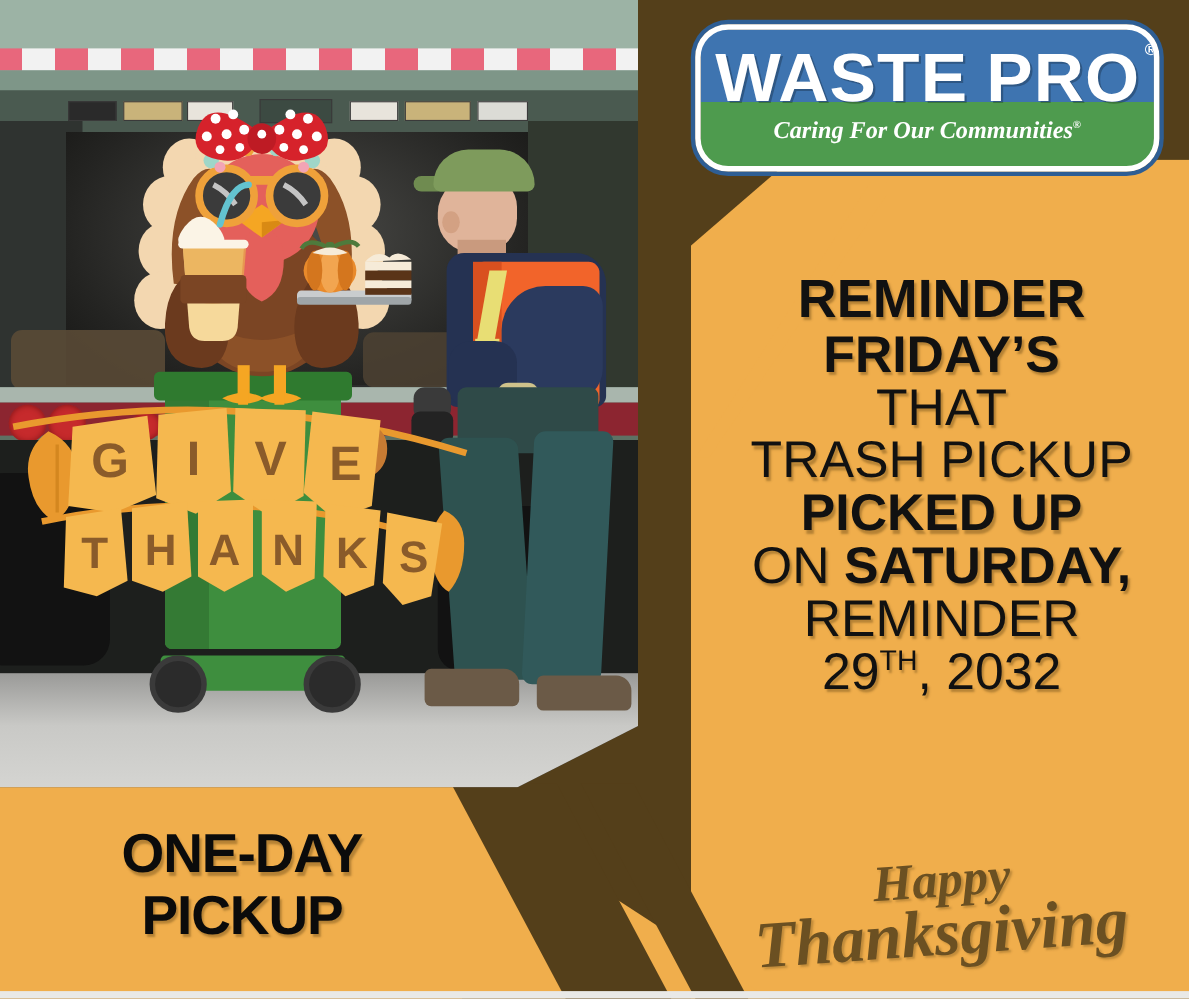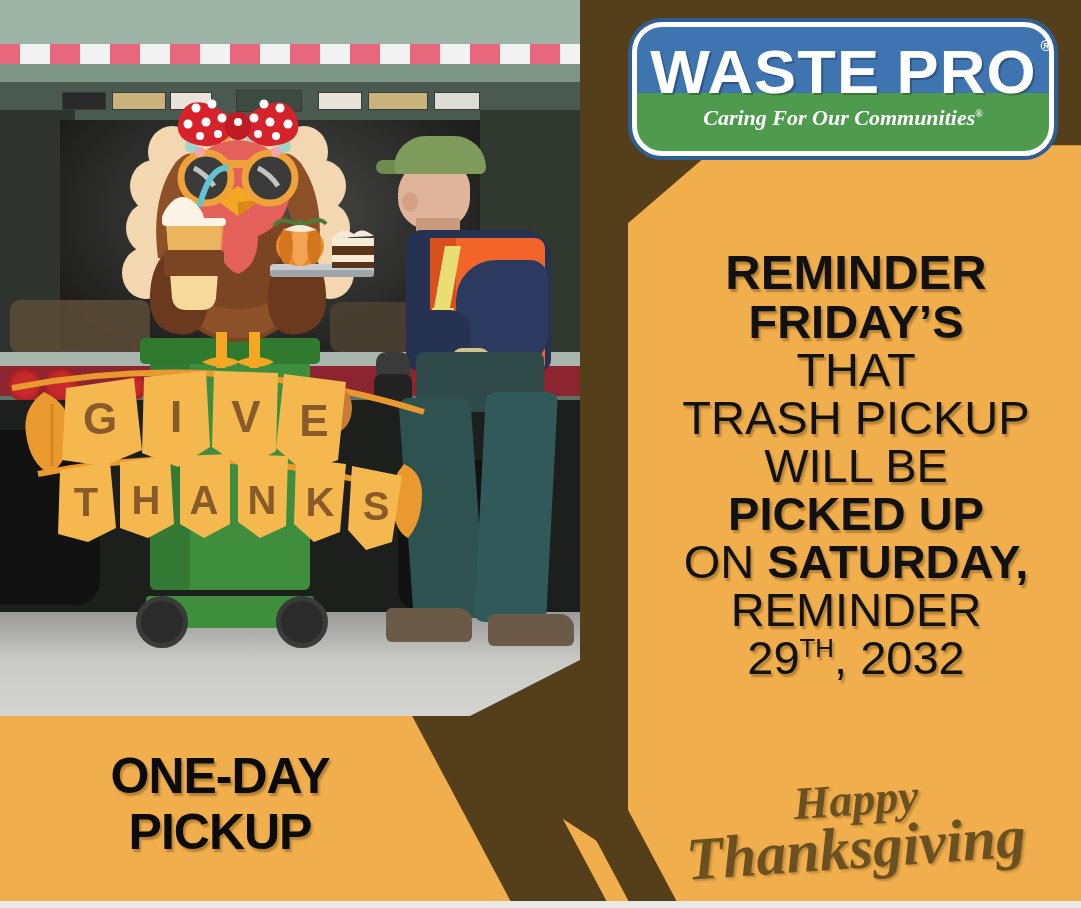--- a/index.html
+++ b/index.html
@@ -474,21 +474,20 @@
     <div class="logo-tag">
       <span>Caring For Our Communities</span><span class="reg2">®</span>
     </div>
   </div>
 
   <div class="message">
     <span class="msg-line b r1">REMINDER</span>
     <span class="msg-line b">FRIDAY’S</span>
     <span class="msg-line">THAT</span>
     <span class="msg-line r2">TRASH PICKUP</span>
-    <span class="msg-line">WILL BE</span>
     <span class="msg-line b">PICKED UP</span>
     <span class="msg-line"><span>ON </span><b>SATURDAY,</b></span>
     <span class="msg-line">REMINDER</span>
     <span class="msg-line"><span>29</span><sup class="th">TH</sup><span>, 2032</span></span>
   </div>
 
   <div class="happy">
     <span class="l1">Happy</span>
     <span class="l2">Thanksgiving</span>
   </div>

